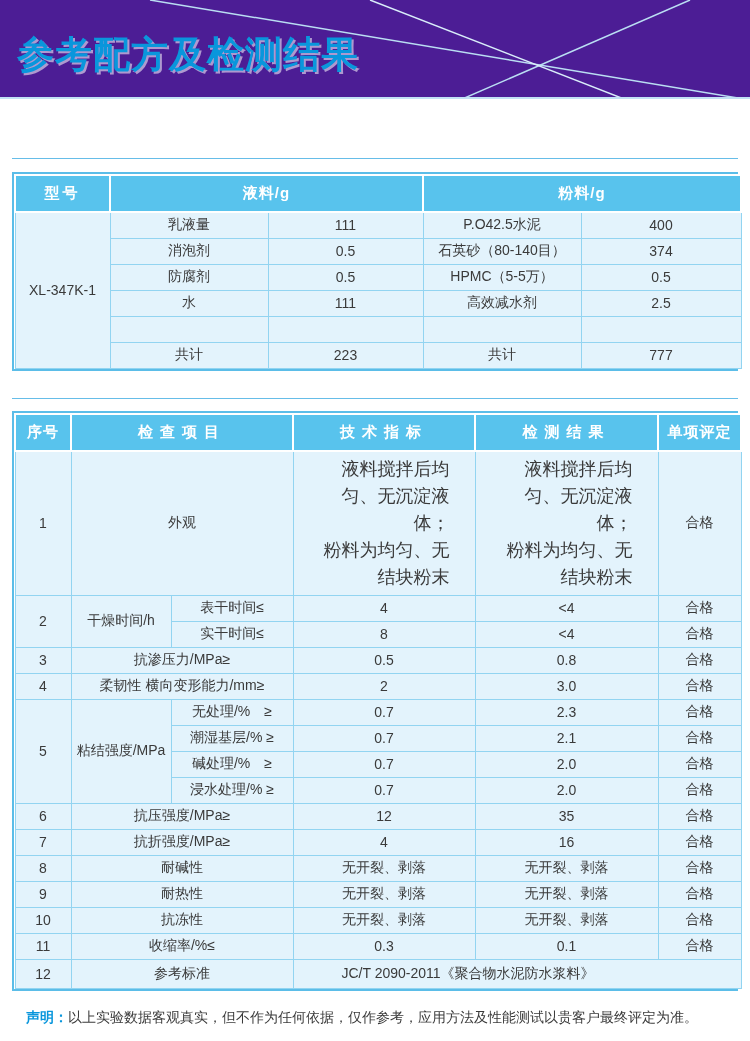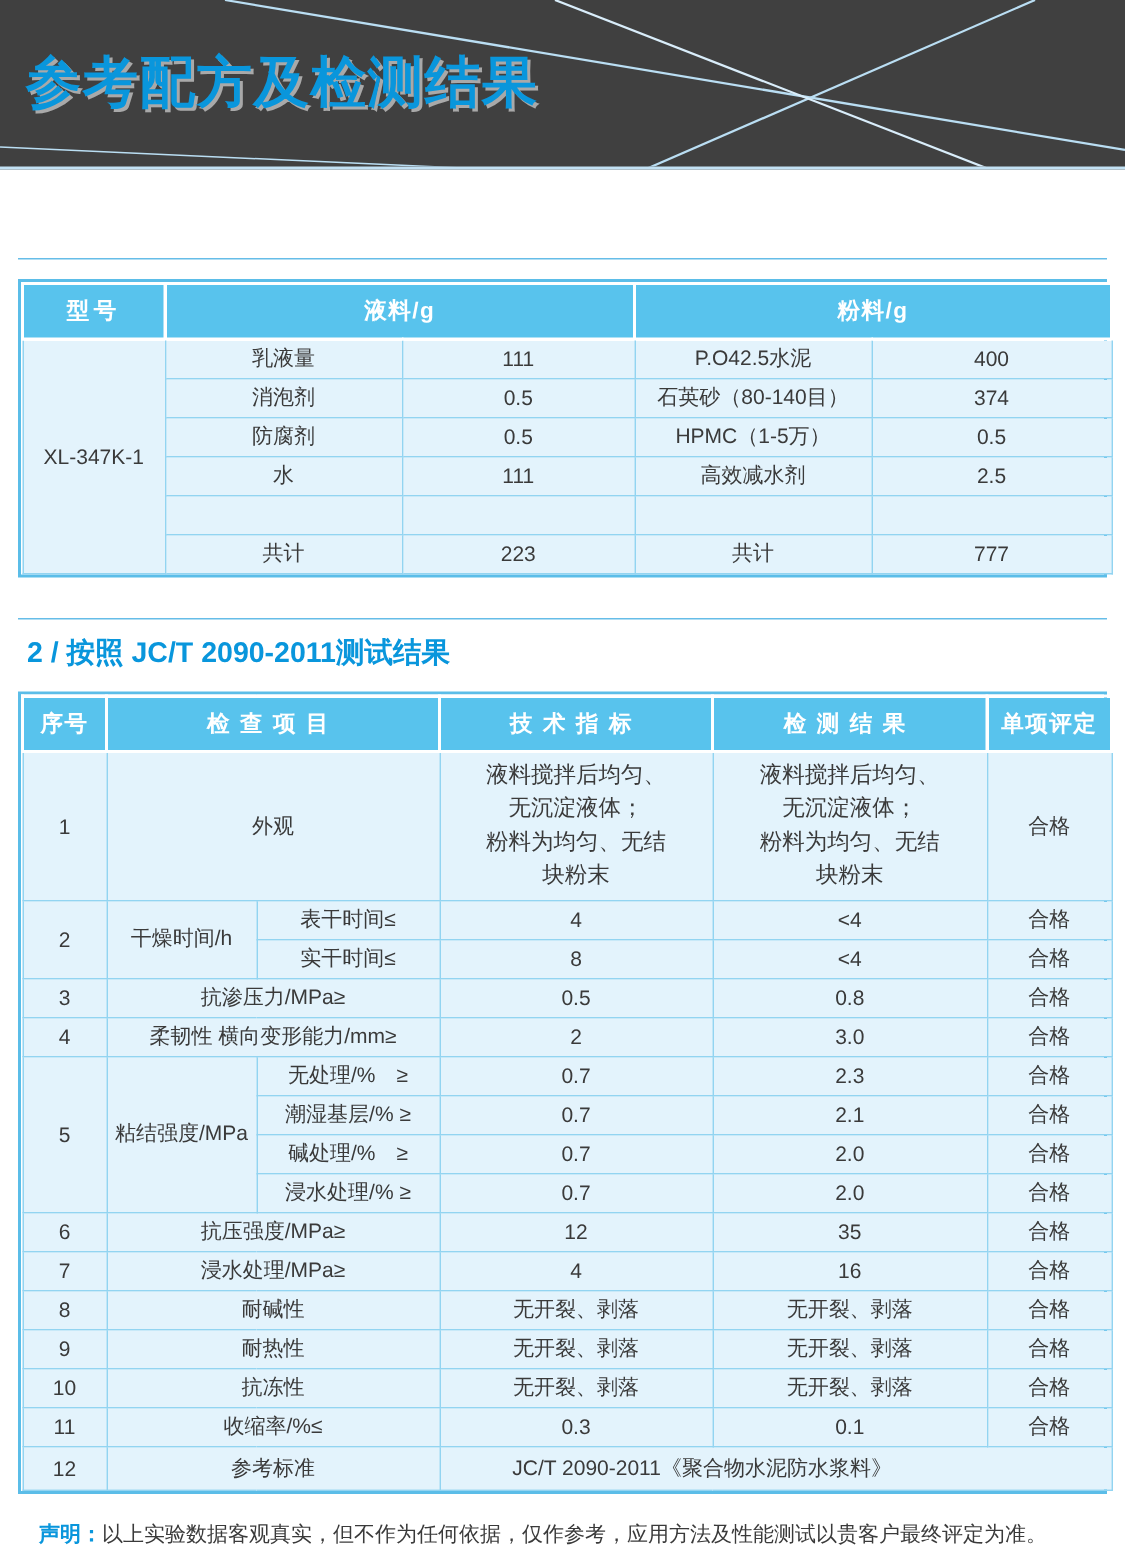--- a/index.html
+++ b/index.html
@@ -4,21 +4,21 @@
 <style>
   html,body{margin:0;padding:0;}
   body{
     width:750px;height:1041px;overflow:hidden;background:#ffffff;
     font-family:"Liberation Sans","DejaVu Sans",sans-serif;color:#3a3a3a;
   }
   .page{width:750px;height:1041px;position:relative;}
 
   
   .banner{
-    position:relative;height:113px;background:#404040;
+    position:relative;height:99px;background:#4c1d95;
     border-bottom:2px solid #c2e1f4;box-sizing:border-box;overflow:hidden;
   }
   .banner svg{position:absolute;top:0;left:0;}
   .banner-title{
     position:absolute;left:17px;top:30px;margin:0;
     font-size:37px;font-weight:bold;color:#0996dc;letter-spacing:1px;
     text-shadow:2px 2px 0 rgba(255,255,255,.55);
   }
 
   
@@ -42,21 +42,21 @@
     border:2px solid #ffffff;
   }
   td{background:#e3f3fc;border:1px solid #92d4f1;color:#3a3a3a;}
   .ls-wide{letter-spacing:7px;}
   .ls-mid{letter-spacing:3px;}
   .ls-sm{letter-spacing:1px;}
   .h-head{height:37px;padding-left:42px;}
   .h-tall{height:50px;}
   .h-row{height:26px;}
   .h-row-lg{height:29px;}
-  .wrap{white-space:pre-line;text-align:center;padding:4px 25px;line-height:1.5;font-size:15px;}
+  .wrap{white-space:pre-line;text-align:right;padding:4px 25px;line-height:1.5;font-size:18px;}
   .left-pad{text-align:left;padding-left:48px;}
 
   
   .footer{margin:16px 0 0 14px;font-size:14px;line-height:20px;}
   .footer .lbl{color:#0996dc;font-weight:bold;}
 </style>
 </head>
 <body>
 
 <div class="page">
@@ -100,21 +100,21 @@
         </tr>
         <tr class="h-row">
           <td>消泡剂</td>
           <td>0.5</td>
           <td>石英砂（80-140目）</td>
           <td>374</td>
         </tr>
         <tr class="h-row">
           <td>防腐剂</td>
           <td>0.5</td>
-          <td>HPMC（1-5万）</td>
+          <td>HPMC（5-5万）</td>
           <td>0.5</td>
         </tr>
         <tr class="h-row">
           <td>水</td>
           <td>111</td>
           <td>高效减水剂</td>
           <td>2.5</td>
         </tr>
         <tr class="h-row">
           <td></td>
@@ -127,21 +127,20 @@
           <td>223</td>
           <td>共计</td>
           <td>777</td>
         </tr>
       </tbody>
         </table>
     </div>
 
     <hr class="divider div2">
 
-    <h2 class="section-title">2 / 按照 JC/T 2090-2011测试结果</h2>
 
     <div class="tbl-wrap t2">
       <table>
         <colgroup>
             <col style="width:56px">
             <col style="width:100px">
             <col style="width:122px">
             <col style="width:182px">
             <col style="width:183px">
             <col style="width:83px">
@@ -224,21 +223,21 @@
 
         <tr class="h-row">
           <td>6</td>
           <td colspan="2">抗压强度/MPa≥</td>
           <td>12</td>
           <td>35</td>
           <td>合格</td>
         </tr>
         <tr class="h-row">
           <td>7</td>
-          <td colspan="2">浸水处理/MPa≥</td>
+          <td colspan="2">抗折强度/MPa≥</td>
           <td>4</td>
           <td>16</td>
           <td>合格</td>
         </tr>
         <tr class="h-row">
           <td>8</td>
           <td colspan="2">耐碱性</td>
           <td>无开裂、剥落</td>
           <td>无开裂、剥落</td>
           <td>合格</td>

